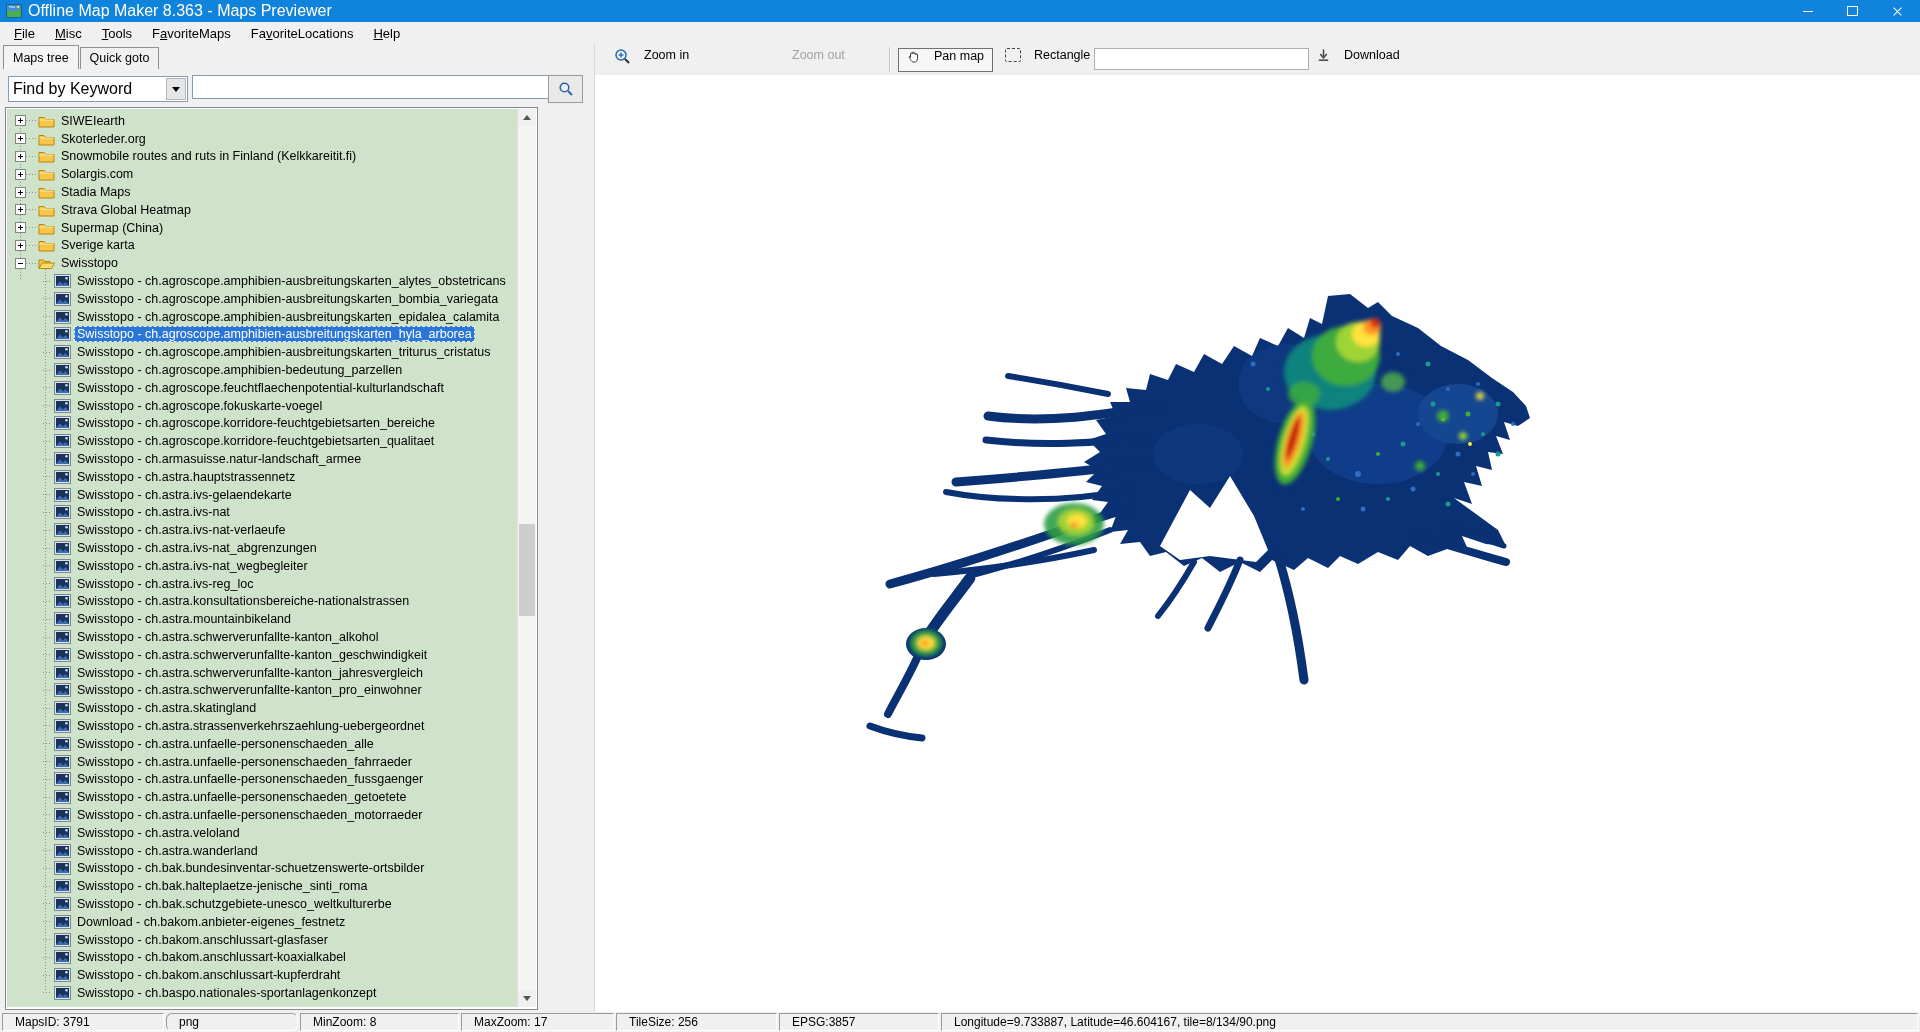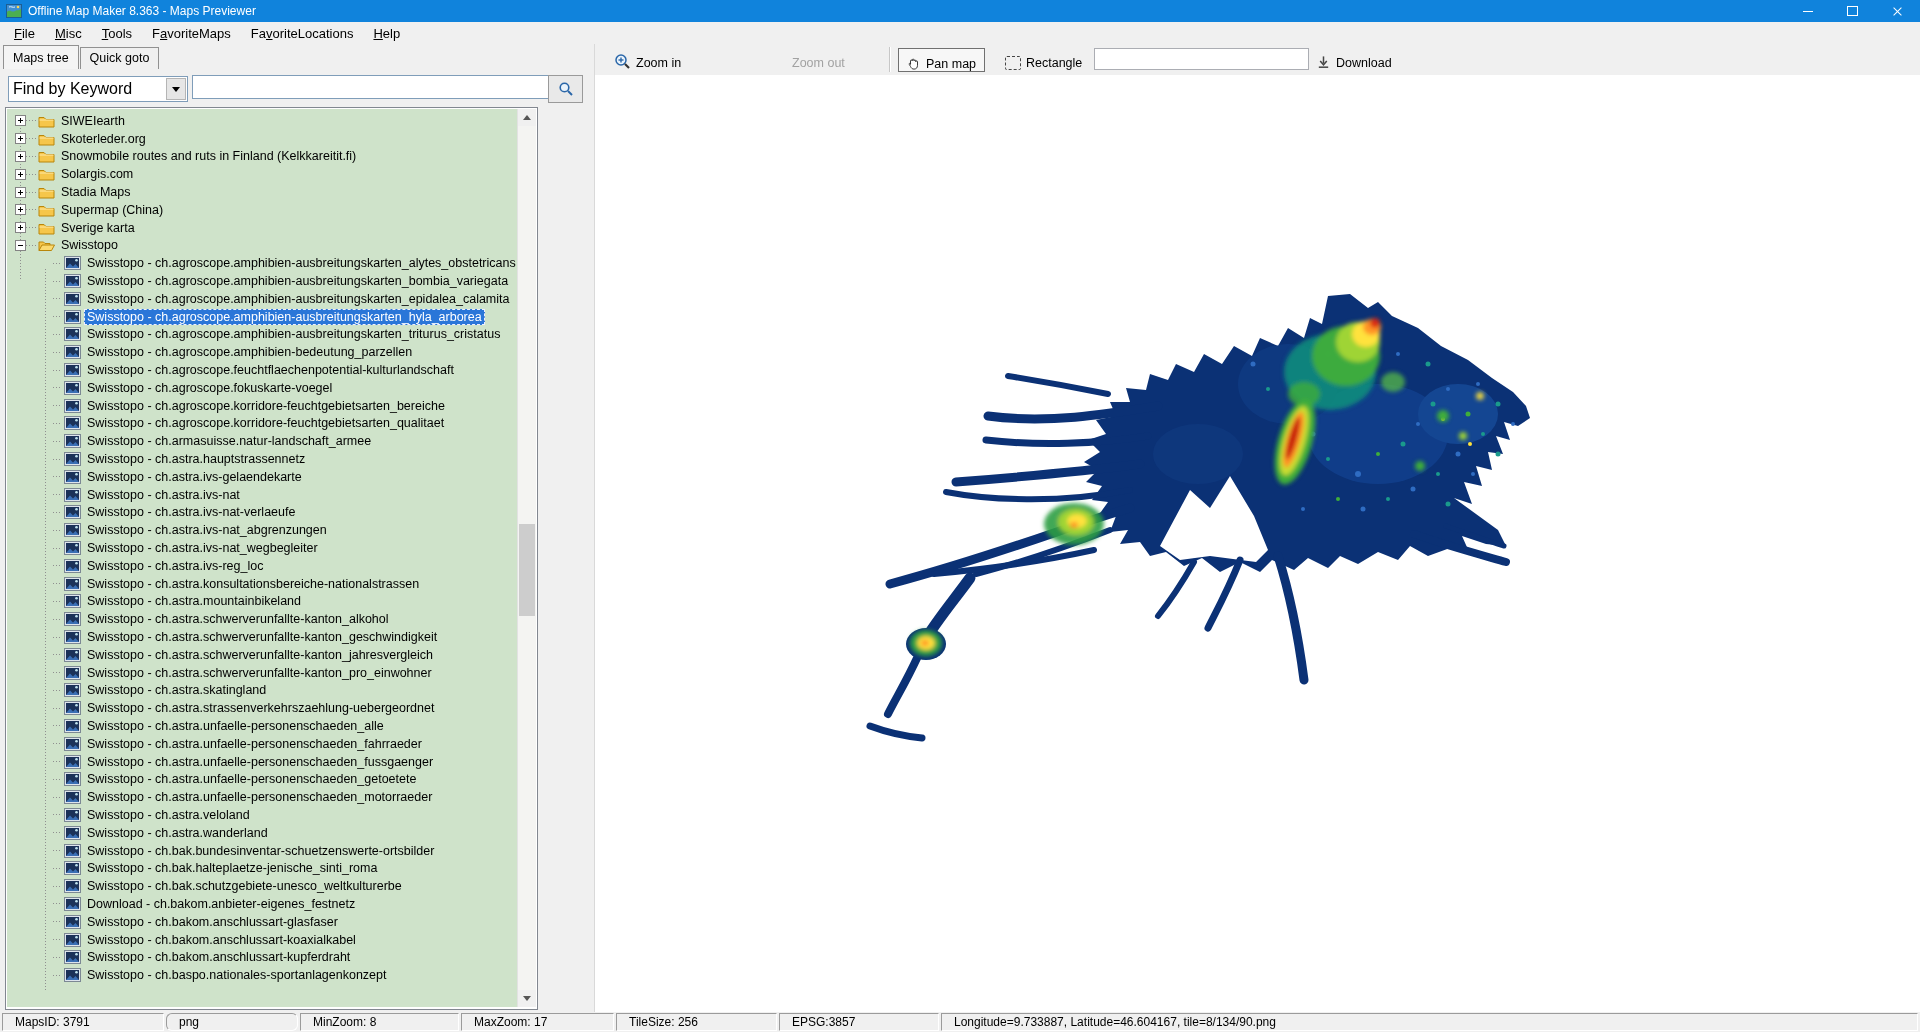--- a/index.html
+++ b/index.html
@@ -2,21 +2,21 @@
 <html><head>
 <meta charset="utf-8">
 <style>
   html,body{margin:0;padding:0;}
   body{width:1920px;height:1032px;position:relative;overflow:hidden;
        font-family:"Liberation Sans",sans-serif;background:#f0f0f0;color:#000;}
   
   .titlebar{position:absolute;left:0;top:0;right:0;height:22px;background:#1083dc;
             display:flex;align-items:center;color:#fff;}
   .app-icon{width:16px;height:16px;margin:0 6px 0 6px;flex:0 0 auto;}
-  .title-text{font-size:12px;white-space:nowrap;}
+  .title-text{font-size:16px;white-space:nowrap;}
   .win-btns{margin-left:auto;display:flex;height:22px;}
   .win-btn{width:45px;height:22px;display:flex;align-items:center;justify-content:center;color:#fff;}
   .glyph-min{width:10px;height:1px;background:#fff;}
   .glyph-max{width:9px;height:8px;border:1px solid #fff;}
   .glyph-close{position:relative;width:11px;height:11px;}
   .glyph-close::before,.glyph-close::after{content:"";position:absolute;left:5px;top:0;width:1px;height:11px;background:#fff;}
   .glyph-close::before{transform:rotate(45deg);} .glyph-close::after{transform:rotate(-45deg);}
   
   .menubar{position:absolute;left:0;top:22px;right:0;height:22px;background:#f0f0f0;
            display:flex;align-items:center;padding-left:4px;font-size:13px;}
@@ -44,35 +44,35 @@
         font-size:12.5px;padding-top:3px;}
   .trow{height:17.8px;display:flex;align-items:center;position:relative;white-space:nowrap;}
   .expander{width:11px;height:11px;box-sizing:border-box;border:1px solid #848484;background:#fff;
             position:relative;margin-left:8px;flex:0 0 auto;z-index:2;}
   .expander .h{position:absolute;left:2px;right:2px;top:4px;height:1px;background:#000;}
   .expander .v{position:absolute;top:2px;bottom:2px;left:4px;width:1px;background:#000;}
   .stub{width:10px;height:1px;flex:0 0 auto;
         background:repeating-linear-gradient(to right,#8f8f8f 0 1px,transparent 1px 3px);}
   .ticon{width:17px;height:14px;margin:0 3px 0 2px;flex:0 0 auto;}
   .tlabel{padding:1px 3px;}
-  .trow.item{padding-left:46px;}
+  .trow.item{padding-left:36px;}
   .trow.item .stub{width:9px;}
   .tlabel.selected{background:#2a76d8;color:#fff;outline:1px dashed #eef;outline-offset:-1px;}
   .rail{position:absolute;width:1px;background:repeating-linear-gradient(to bottom,#8f8f8f 0 1px,transparent 1px 3px);}
   
   .vscroll{position:absolute;right:1px;top:1px;width:18px;bottom:2px;background:#f4f4f2;border-left:1px solid #e2e2e2;}
   .sb-arrow{position:absolute;left:0;width:18px;height:17px;background:#f0f0f0;display:flex;align-items:center;justify-content:center;}
   .sb-up{top:0;} .sb-down{bottom:0;}
   .tri-up{width:0;height:0;border-left:4px solid transparent;border-right:4px solid transparent;border-bottom:5px solid #555;}
   .tri-down{width:0;height:0;border-left:4px solid transparent;border-right:4px solid transparent;border-top:5px solid #555;}
   .sb-thumb{position:absolute;left:1px;width:16px;top:415px;height:92px;background:#cdcdcd;}
   
   .right-panel{position:absolute;left:594px;top:44px;right:0;bottom:20px;border-left:1px solid #d9d9d9;}
   .maptoolbar{position:absolute;left:0;top:0;right:0;height:31px;background:#f0f0f0;font-size:12.5px;}
-  .tbtn{position:absolute;top:4px;height:22px;display:flex;align-items:flex-end;gap:5px;padding:0 4px;}
+  .tbtn{position:absolute;top:4px;height:22px;display:flex;align-items:flex-start;gap:13px;padding:0 4px;}
   .tb-zoomin{left:15px;}
   .tb-zoomout{left:193px;color:#a2a2a2;}
   .tb-sep{position:absolute;left:294px;top:3px;width:1px;height:25px;background:#c7c7c7;border-right:1px solid #fff;}
   .tb-pan{left:303px;border:1px solid #707070;background:#f7f7f7;padding:0 8px;}
   .tb-rect{left:406px;}
   .rect-ic{width:14px;height:12px;border:1px dashed #444;border-radius:2px;}
   .tb-input{position:absolute;left:499px;top:4px;width:205px;height:20px;border:1px solid #abadb3;background:#fff;
             font-size:12.5px;padding:0 4px;outline:none;font-family:"Liberation Sans",sans-serif;}
   .tb-download{left:717px;}
   .maparea{position:absolute;left:0;top:31px;right:0;bottom:0;background:#fff;}
@@ -192,20 +192,32 @@
           <span class="expander">
             <i class="h"></i>
             <i class="v"></i>
           </span>
           <span class="stub"></span>
           <span class="ticon"><svg width="17" height="14" viewBox="0 0 17 14">
               <path d="M1,3.5 h5 l2,2 h8 v7.5 h-15 z" fill="#f6c64a" stroke="#b8860b"></path>
               <path d="M1.5,6 h14" stroke="#ffe9a6" fill="none"></path>
             </svg></span>
           <span class="tlabel">Stadia Maps</span>
+        </div>
+        <div class="trow folder">
+          <span class="expander">
+            <i class="h"></i>
+            <i class="v"></i>
+          </span>
+          <span class="stub"></span>
+          <span class="ticon"><svg width="17" height="14" viewBox="0 0 17 14">
+              <path d="M1,3.5 h5 l2,2 h8 v7.5 h-15 z" fill="#f6c64a" stroke="#b8860b"></path>
+              <path d="M1.5,6 h14" stroke="#ffe9a6" fill="none"></path>
+            </svg></span>
+          <span class="tlabel">Strava Global Heatmap</span>
         </div>
         <div class="trow folder">
           <span class="expander">
             <i class="h"></i>
             <i class="v"></i>
           </span>
           <span class="stub"></span>
           <span class="ticon"><svg width="17" height="14" viewBox="0 0 17 14">
               <path d="M1,3.5 h5 l2,2 h8 v7.5 h-15 z" fill="#f6c64a" stroke="#b8860b"></path>
               <path d="M1.5,6 h14" stroke="#ffe9a6" fill="none"></path>

